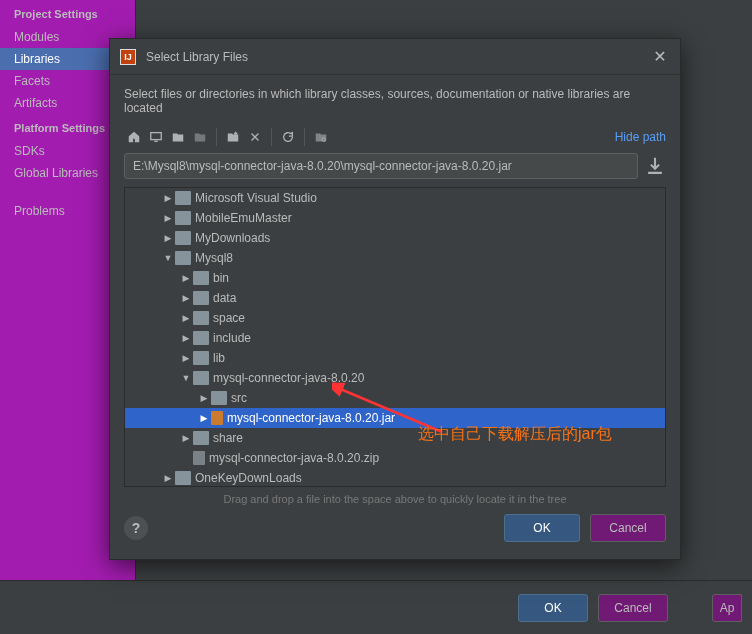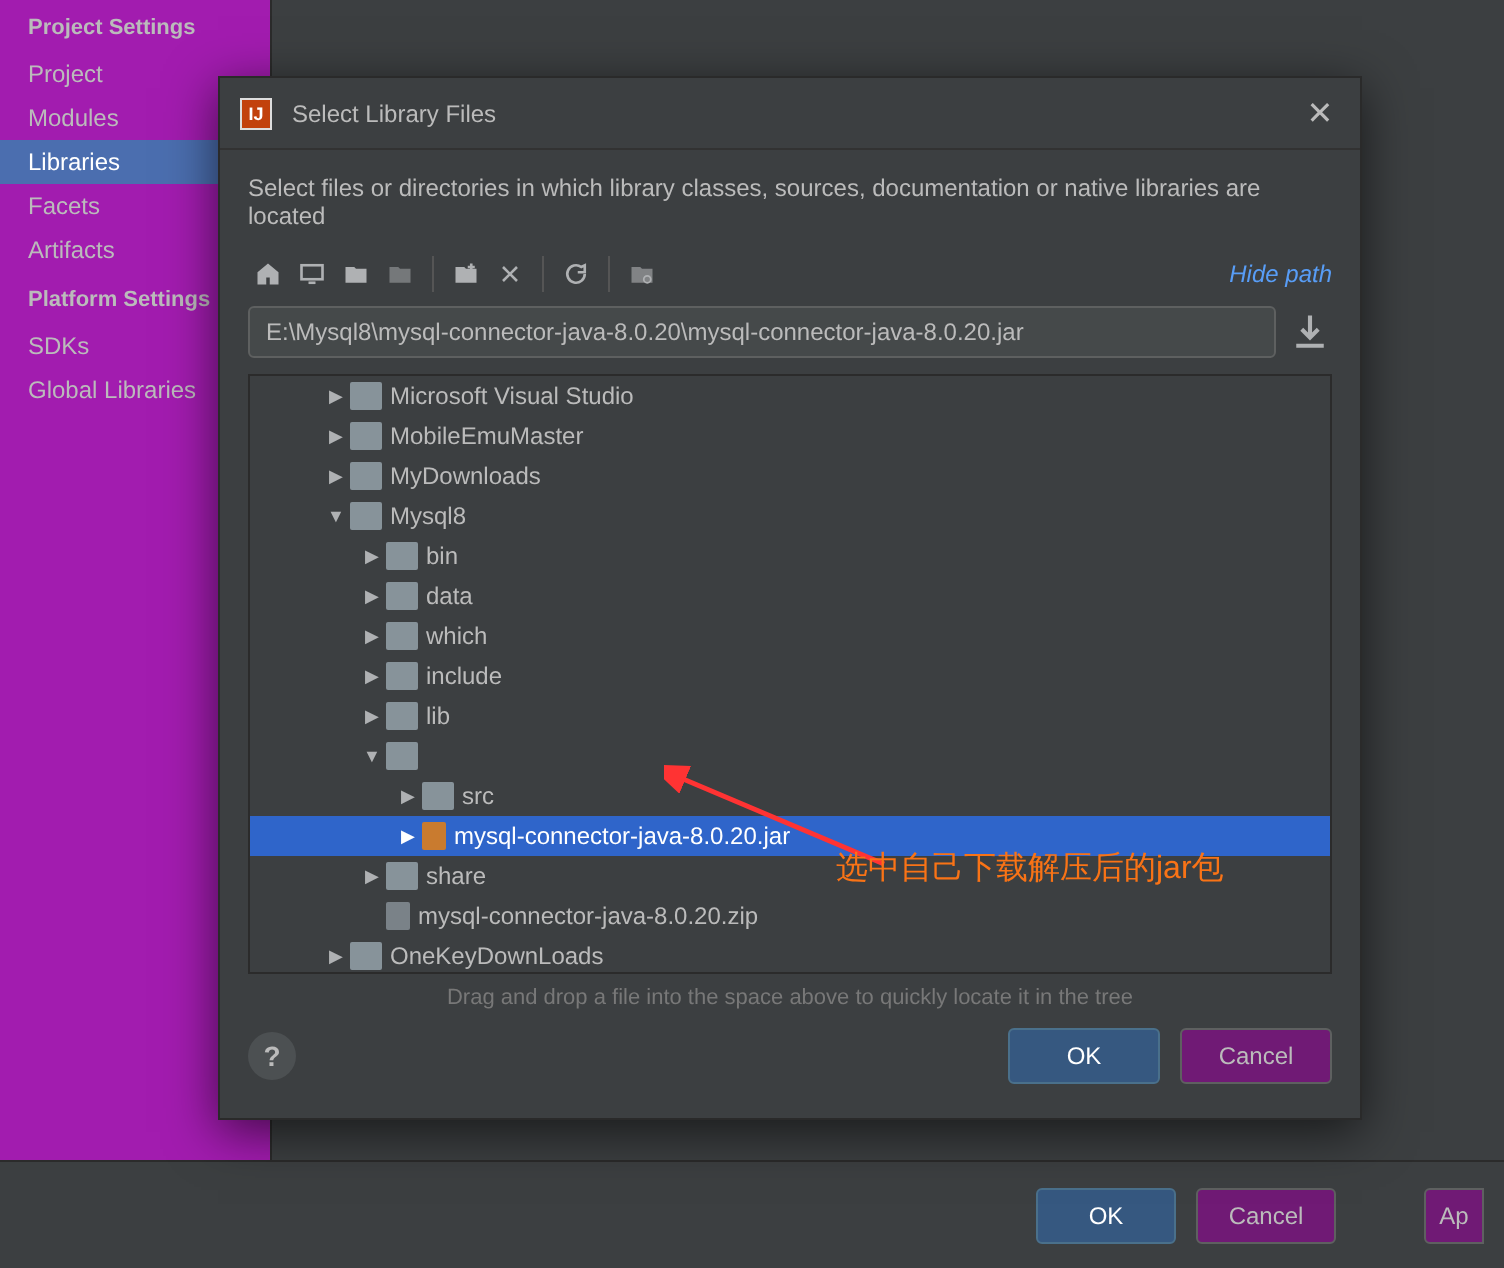--- a/index.html
+++ b/index.html
@@ -24,21 +24,21 @@
 .dialog-title { color: #bbbbbb; font-size: 12px; flex: 1; }
 .close-x { width: 20px; height: 20px; color: #bbbbbb; display: flex; align-items: center; justify-content: center; cursor: pointer; font-size: 16px; }
 
 .dialog-body { flex: 1; padding: 10px 14px 0 14px; display: flex; flex-direction: column; position: relative; }
 .hint-text { color: #bbbbbb; font-size: 12px; padding: 2px 0 10px; }
 
 .toolbar-row { display: flex; align-items: center; gap: 2px; padding: 2px 0 6px; }
 .tool-ic { width: 20px; height: 20px; display: flex; align-items: center; justify-content: center; color: #afb1b3; cursor: pointer; }
 .tool-ic svg { width: 14px; height: 14px; }
 .tool-sep { width: 1px; height: 18px; background: #555; margin: 0 4px; }
-.hide-path-link { margin-left: auto; color: #589df6; cursor: pointer; font-size: 12px; font-style: italic; }
+.hide-path-link { margin-left: auto; color: #589df6; cursor: pointer; font-size: 12px; }
 
 .path-row { display: flex; align-items: center; gap: 6px; margin-bottom: 8px; }
 .path-input { flex: 1; height: 26px; background: #45494a; border: 1px solid #5e6060; color: #bbbbbb; padding: 0 8px; font-size: 12px; border-radius: 3px; }
 .dl-icon { width: 22px; height: 22px; display: flex; align-items: center; justify-content: center; color: #afb1b3; cursor: pointer; }
 
 .tree-panel { flex: 1; background: #3c3f41; border: 1px solid #2b2b2b; overflow: hidden; position: relative; }
 .tree-scroll { position: absolute; inset: 0; overflow-y: auto; }
 .tree-scroll::-webkit-scrollbar { width: 10px; }
 .tree-scroll::-webkit-scrollbar-track { background: #3c3f41; }
 .tree-scroll::-webkit-scrollbar-thumb { background: #5e6060; border-radius: 5px; }
@@ -63,32 +63,34 @@
 .annot-arrow { position: absolute; left: 332px; top: 382px; pointer-events: none; }
 .annot-text { position: absolute; left: 418px; top: 424px; color: #f97316; font-size: 16px; font-weight: 500; pointer-events: none; }
 </style>
 </head>
 <body>
 
 <div class="main-bg">
   <div class="sidebar">
     <div class="sidebar-section-header">Project Settings</div>
     <div id="sb1">
-        <div class="sidebar-item">Project</div>
         <div class="sidebar-item">Modules</div>
         <div class="sidebar-item selected">Libraries</div>
         <div class="sidebar-item">Facets</div>
         <div class="sidebar-item">Artifacts</div>
       </div>
     <div class="sidebar-section-header">Platform Settings</div>
     <div id="sb2">
         <div class="sidebar-item">SDKs</div>
         <div class="sidebar-item">Global Libraries</div>
       </div>
     <div style="height:16px"></div>
+    <div id="sb3">
+        <div class="sidebar-item">Problems</div>
+      </div>
   </div>
 
   <div class="bottom-bar">
     <button class="btn primary">OK</button>
     <button class="btn">Cancel</button>
     <button class="btn partial">Ap</button>
   </div>
 
   <div class="dialog">
     <div class="dialog-titlebar">
@@ -183,35 +185,36 @@
               <span class="tree-label">bin</span>
             </div>
             <div class="tree-row" style="padding-left: 54px;">
               <span class="tree-arrow">▶</span>
               <span class="folder-ic"></span>
               <span class="tree-label">data</span>
             </div>
             <div class="tree-row" style="padding-left: 54px;">
               <span class="tree-arrow">▶</span>
               <span class="folder-ic"></span>
-              <span class="tree-label">which</span>
+              <span class="tree-label">space</span>
             </div>
             <div class="tree-row" style="padding-left: 54px;">
               <span class="tree-arrow">▶</span>
               <span class="folder-ic"></span>
               <span class="tree-label">include</span>
             </div>
             <div class="tree-row" style="padding-left: 54px;">
               <span class="tree-arrow">▶</span>
               <span class="folder-ic"></span>
               <span class="tree-label">lib</span>
             </div>
             <div class="tree-row" style="padding-left: 54px;">
               <span class="tree-arrow">▼</span>
               <span class="folder-ic"></span>
+              <span class="tree-label">mysql-connector-java-8.0.20</span>
             </div>
             <div class="tree-row" style="padding-left: 72px;">
               <span class="tree-arrow">▶</span>
               <span class="folder-ic"></span>
               <span class="tree-label">src</span>
             </div>
             <div class="tree-row selected" style="padding-left: 72px;">
               <span class="tree-arrow">▶</span>
               <span class="jar-ic"></span>
               <span class="tree-label">mysql-connector-java-8.0.20.jar</span>

